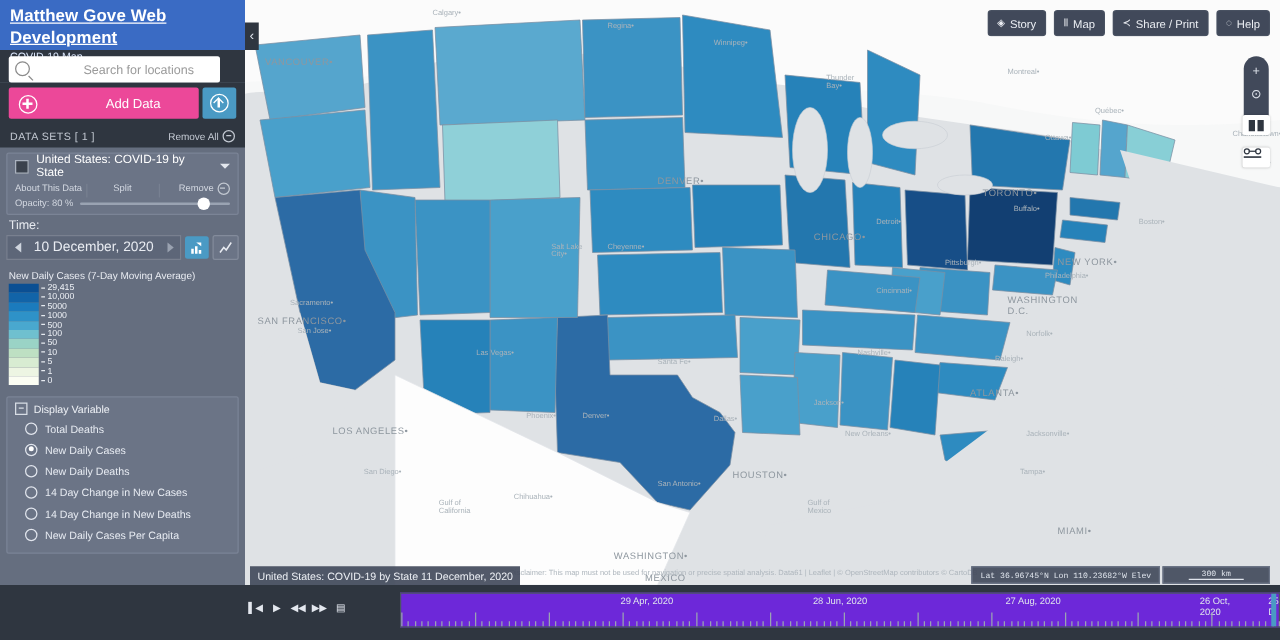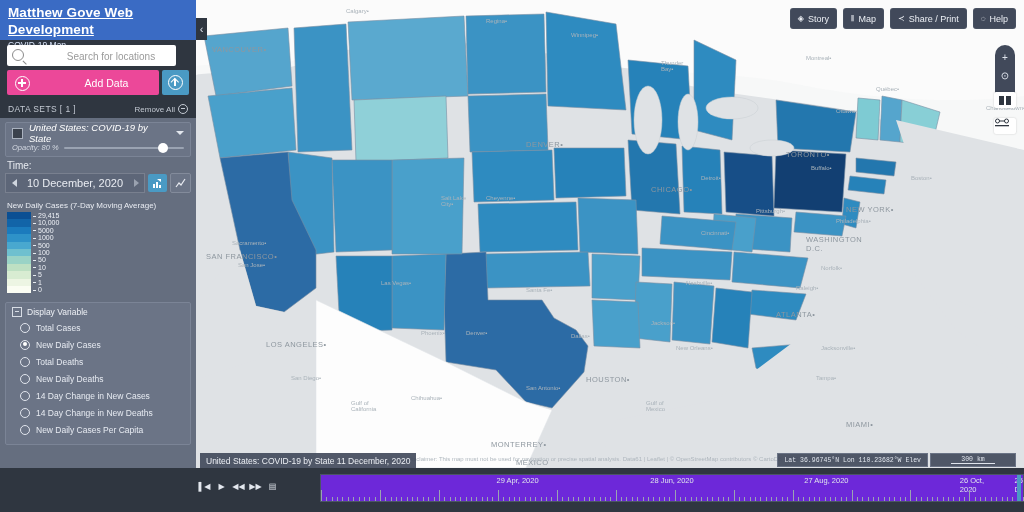--- a/index.html
+++ b/index.html
@@ -40,21 +40,21 @@
   .uparrow:after{content:"";position:absolute;left:3.1px;top:3.1px;width:4.6px;height:4.6px;
       border-left:1.3px solid #fff;border-top:1.3px solid #fff;transform:rotate(45deg);}
 
   .dsbar{background:#2f3640;height:18px;display:flex;align-items:center;padding:0 8px;
       justify-content:space-between;}
   .dsbar .t{color:#c3c9d2;font-size:8.5px;letter-spacing:.4px;}
   .dsbar .r{color:#c3c9d2;font-size:8px;display:flex;align-items:center;gap:3px;}
   .minus-circle{width:8px;height:8px;border:1px solid #c3c9d2;border-radius:50%;position:relative;}
   .minus-circle:after{content:"";position:absolute;left:1.5px;top:3px;width:4px;height:1px;background:#c3c9d2;}
 
-  .card{margin:4px 5px 0 5px;background:#6b7486;border:1px solid #7b8496;border-radius:2px;font-style:italic;}
+  .card{margin:4px 5px 0 5px;background:#6b7486;border:1px solid #7b8496;border-radius:2px;}
   .card-head{display:flex;align-items:center;height:20px;padding:0 6px;gap:6px;}
   .chk{width:9px;height:9px;background:#3b424d;border:1px solid #aab2bf;}
   .card-title{color:#fff;font-size:9.5px;flex:1;}
   .caret{width:0;height:0;border-left:4px solid transparent;border-right:4px solid transparent;
       border-top:4px solid #e3e7ee;}
   .card-actions{display:flex;align-items:center;height:15px;padding:0 6px;color:#d3d8e1;font-size:7.5px;}
   .card-actions .seg{flex:1;text-align:center;position:relative;}
   .card-actions .seg:first-child{text-align:left;}
   .card-actions .seg.last{text-align:right;display:flex;justify-content:flex-end;align-items:center;gap:3px;}
   .vdiv{position:absolute;left:0;top:1px;width:1px;height:11px;background:#8089998f;}
@@ -175,20 +175,29 @@
         <span>Remove All</span>
         <span class="minus-circle"></span>
       </span>
     </div>
 
     <div class="card">
       <div class="card-head">
         <span class="chk"></span>
         <span class="card-title">United States: COVID-19 by State</span>
         <span class="caret"></span>
+      </div>
+      <div class="card-actions">
+        <span class="seg">About This Data</span>
+        <span class="seg"><i class="vdiv"></i><span>Split</span></span>
+        <span class="seg last">
+          <i class="vdiv"></i>
+          <span>Remove</span>
+          <span class="minus-circle"></span>
+        </span>
       </div>
       <div class="op-row">
         <span class="op-lbl">Opacity: 80 %</span>
         <span class="slider">
             <i class="knob"></i>
           </span>
       </div>
     </div>
 
     <div class="timelbl">Time:</div>
@@ -250,29 +259,25 @@
     </div>
 
     <div class="varbox">
       <div class="varhead">
         <span class="boxminus"></span>
         <span>Display Variable</span>
       </div>
       <div id="var-options">
           <div class="opt">
             <span class="radio"></span>
-            <span class="lb">Total Cases</span>
+            <span class="lb">Total Deaths</span>
           </div>
           <div class="opt">
             <span class="radio sel"></span>
             <span class="lb">New Daily Cases</span>
-          </div>
-          <div class="opt">
-            <span class="radio"></span>
-            <span class="lb">Total Deaths</span>
           </div>
           <div class="opt">
             <span class="radio"></span>
             <span class="lb">New Daily Deaths</span>
           </div>
           <div class="opt">
             <span class="radio"></span>
             <span class="lb">14 Day Change in New Cases</span>
           </div>
           <div class="opt">
@@ -409,21 +414,21 @@
         <div class="mlabel dim" style="left: 185px; top: 280px; white-space: pre;">Las Vegas•</div>
         <div class="mlabel big" style="left: 70px; top: 340px; white-space: pre;">LOS ANGELES•</div>
         <div class="mlabel dim" style="left: 95px; top: 375px; white-space: pre;">San Diego•</div>
         <div class="mlabel big" style="left: 10px; top: 252px; white-space: pre;">SAN FRANCISCO•</div>
         <div class="mlabel dim" style="left: 42px; top: 262px; white-space: pre;">San Jose•</div>
         <div class="mlabel dim" style="left: 36px; top: 240px; white-space: pre;">Sacramento•</div>
         <div class="mlabel dim" style="left: 245px; top: 195px; white-space: pre;">Salt Lake
 City•</div>
         <div class="mlabel dim" style="left: 290px; top: 195px; white-space: pre;">Cheyenne•</div>
         <div class="mlabel dim" style="left: 215px; top: 395px; white-space: pre;">Chihuahua•</div>
-        <div class="mlabel big" style="left: 295px; top: 440px; white-space: pre;">MONTERREY•</div>
+        <div class="mlabel big" style="left: 295px; top: 440px; white-space: pre;">WASHINGTON•</div>
         <div class="mlabel big" style="left: 320px; top: 458px; white-space: pre;">MEXICO</div>
         <div class="mlabel dim" style="left: 450px; top: 400px; white-space: pre;">Gulf of
 Mexico</div>
         <div class="mlabel dim" style="left: 155px; top: 400px; white-space: pre;">Gulf of
 California</div>
         <div class="mlabel dim" style="left: 790px; top: 105px; white-space: pre;">Charlottetown•</div>
       </div>
 
     <div class="toolbar" id="toolbar">
         <div class="tbtn">

